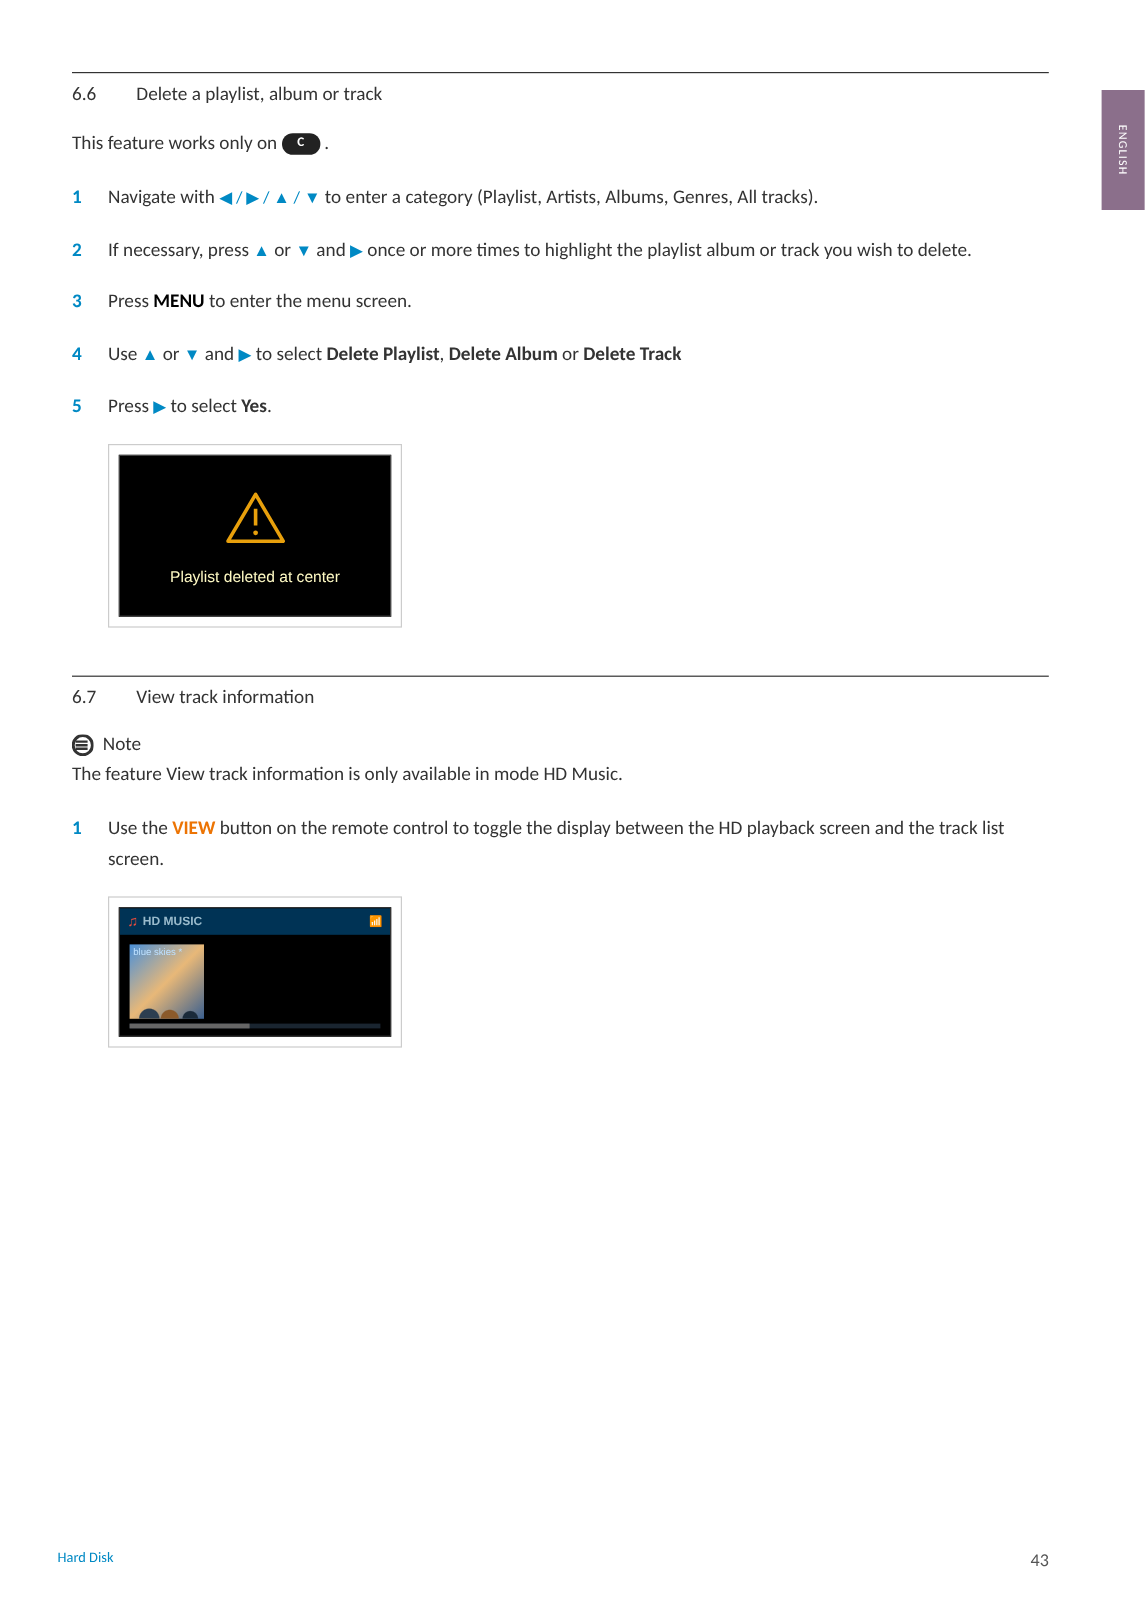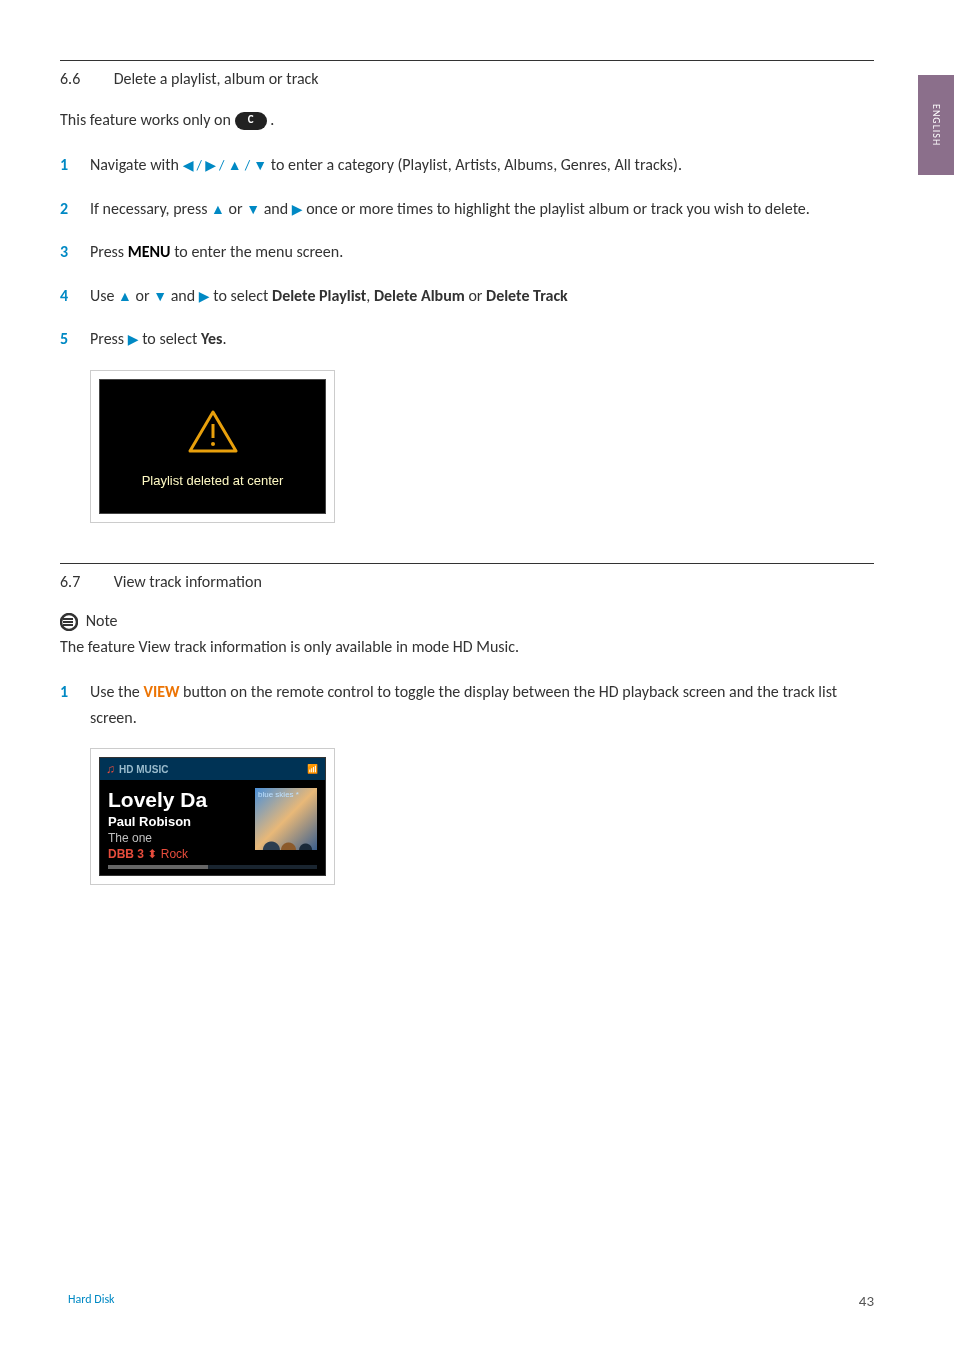--- a/index.html
+++ b/index.html
@@ -270,21 +270,21 @@
       position: relative;
     }
     .progress-fill {
       background: #666;
       height: 100%;
       width: 48%;
     }
     .page-footer {
       position: absolute;
       bottom: 40px;
-      left: 68px;
+      left: 48px;
       right: 80px;
       display: flex;
       justify-content: space-between;
       font-size: 12px;
     }
     .page-footer .section-name {
       color: #0089c4;
     }
     .page-footer .page-num {
       color: #555;
@@ -385,30 +385,20 @@
 <div class="screenshot2">
   <div class="screenshot2-inner">
     <div class="hd-header">
       <span class="left">
         <span class="music-note">♫</span>
         <span>HD MUSIC</span>
       </span>
       <span class="signal">📶</span>
     </div>
     <div class="hd-body">
-      <div class="hd-info">
-        <div class="track-title">Lovely Da</div>
-        <div class="artist">Paul Robison</div>
-        <div class="album">The one</div>
-        <div class="dbb">
-          <span class="dbb-label">DBB 3</span>
-          <span class="eq-icon"> ⬍ </span>
-          <span class="genre">Rock</span>
-        </div>
-      </div>
       <div class="cover">
         <span class="cover-label">blue skies *</span>
       </div>
     </div>
     <div class="progress">
       <div class="progress-fill"></div>
     </div>
   </div>
 </div>
 

